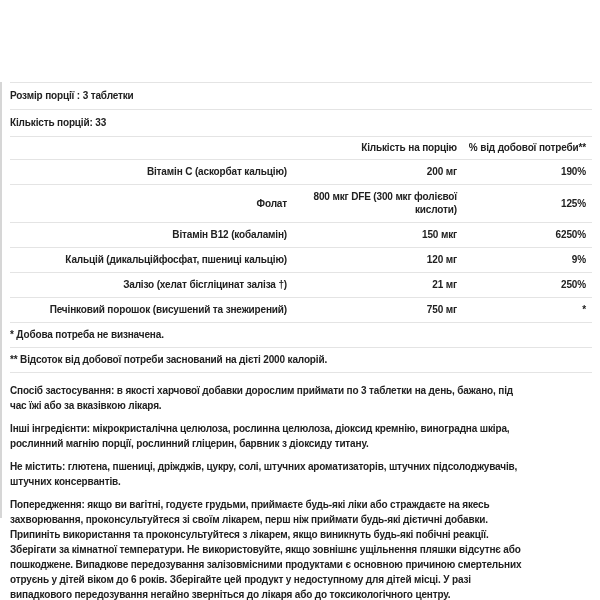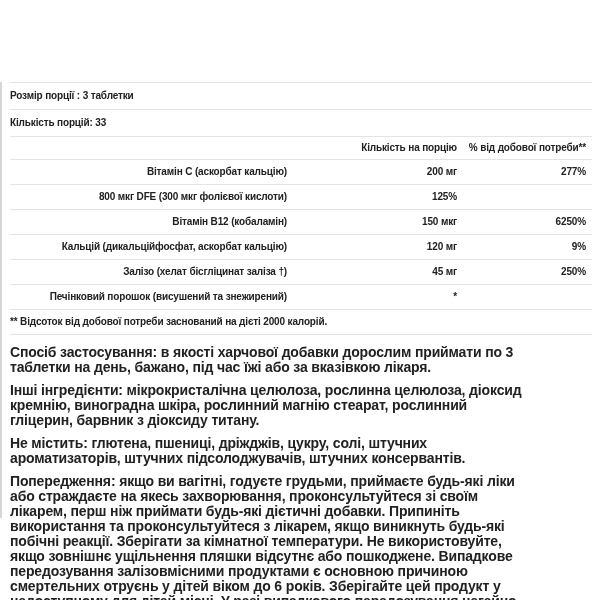--- a/index.html
+++ b/index.html
@@ -26,21 +26,21 @@
     grid-template-columns: 283px 170px 1fr;
     align-items: center;
   }
   .grid3 > div { padding: 5px 6px 6px 0; text-align: right; }
   .grid3 > div:first-child { padding-left: 0; }
   .hdr > div { padding-top: 4px; padding-bottom: 5px; }
   .footnote { padding: 5px 0 6px 0; }
   .facts-bottom { border-top: 1px solid #e4e4e4; }
   .paras { margin-top: 10px; max-width: 519px; }
   .paras p {
-    font-size: 14px; line-height: 15px;
+    font-size: 10px; line-height: 15px;
     margin-bottom: 8px;
   }
 </style>
 </head>
 <body>
 
 <div class="sheet">
   <div class="edge-line"></div>
 
   <div class="facts">
@@ -53,49 +53,52 @@
 
     <div class="frow grid3 hdr">
       <div></div>
       <div>Кількість на порцію</div>
       <div>% від добової потреби**</div>
     </div>
 
     <div class="frow grid3">
       <div>Вітамін C (аскорбат кальцію)</div>
       <div>200 мг</div>
-      <div>277%</div>
+      <div>190%</div>
     </div>
     <div class="frow grid3">
+      <div>Фолат</div>
       <div>800 мкг DFE (300 мкг фолієвої кислоти)</div>
       <div>125%</div>
     </div>
     <div class="frow grid3">
       <div>Вітамін B12 (кобаламін)</div>
       <div>150 мкг</div>
       <div>6250%</div>
     </div>
     <div class="frow grid3">
-      <div>Кальцій (дикальційфосфат, аскорбат кальцію)</div>
+      <div>Кальцій (дикальційфосфат, пшениці кальцію)</div>
       <div>120 мг</div>
       <div>9%</div>
     </div>
     <div class="frow grid3">
       <div>Залізо (хелат бісгліцинат заліза †)</div>
-      <div>45 мг</div>
+      <div>21 мг</div>
       <div>250%</div>
     </div>
     <div class="frow grid3">
       <div>Печінковий порошок (висушений та знежирений)</div>
+      <div>750 мг</div>
       <div>*</div>
     </div>
 
+    <div class="frow footnote">* Добова потреба не визначена.</div>
     <div class="frow footnote facts-last">** Відсоток від добової потреби заснований на дієті 2000 калорій.</div>
     <div class="facts-bottom"></div>
   </div>
 
   <div class="paras">
     <p>Спосіб застосування: в якості харчової добавки дорослим приймати по 3 таблетки на день, бажано, під час їжі або за вказівкою лікаря.</p>
-    <p>Інші інгредієнти: мікрокристалічна целюлоза, рослинна целюлоза, діоксид кремнію, виноградна шкіра, рослинний магнію стеарат, рослинний гліцерин, барвник з діоксиду титану.</p>
+    <p>Інші інгредієнти: мікрокристалічна целюлоза, рослинна целюлоза, діоксид кремнію, виноградна шкіра, рослинний магнію порції, рослинний гліцерин, барвник з діоксиду титану.</p>
     <p>Не містить: глютена, пшениці, дріжджів, цукру, солі, штучних ароматизаторів, штучних підсолоджувачів, штучних консервантів.</p>
     <p>Попередження: якщо ви вагітні, годуєте грудьми, приймаєте будь-які ліки або страждаєте на якесь захворювання, проконсультуйтеся зі своїм лікарем, перш ніж приймати будь-які дієтичні добавки. Припиніть використання та проконсультуйтеся з лікарем, якщо виникнуть будь-які побічні реакції. Зберігати за кімнатної температури. Не використовуйте, якщо зовнішнє ущільнення пляшки відсутнє або пошкоджене. Випадкове передозування залізовмісними продуктами є основною причиною смертельних отруєнь у дітей віком до 6 років. Зберігайте цей продукт у недоступному для дітей місці. У разі випадкового передозування негайно зверніться до лікаря або до токсикологічного центру.</p>
   </div>
 </div>
 
 </body></html>

